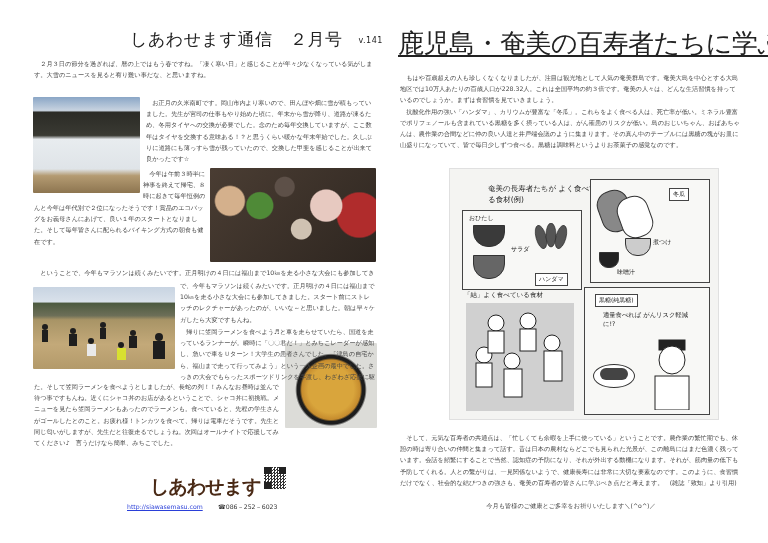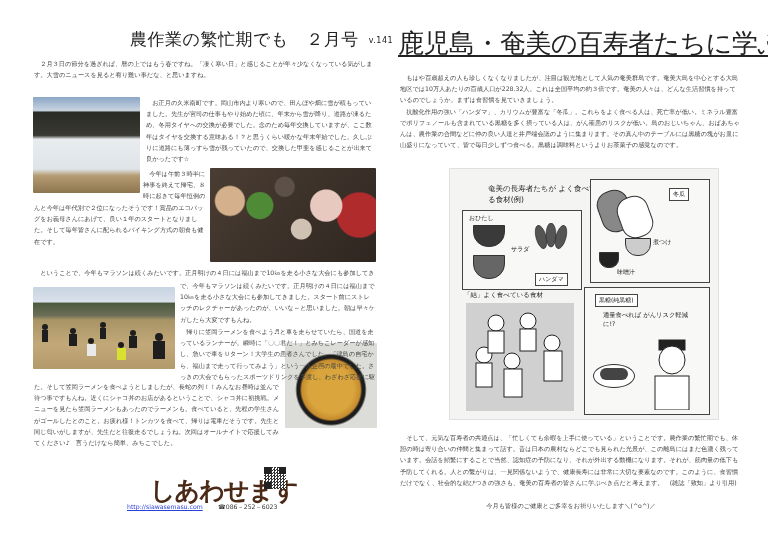--- a/index.html
+++ b/index.html
@@ -1,53 +1,53 @@
 <!DOCTYPE html>
 <html><head>
 <meta charset="utf-8">
 <style>
   html, body { margin:0; padding:0; }
   body { width:768px; height:543px; background:#ffffff; position:relative; overflow:hidden;
          font-family:"DejaVu Sans", sans-serif; color:#333; }
   .abs { position:absolute; }
   .title-left { left:130px; top:28px; font-size:17px; color:#222; letter-spacing:0.5px; white-space:nowrap; }
-  .title-left .issue { font-size:8px; margin-left:10px; vertical-align:middle; }
+  .title-left .issue { font-size:8px; margin-left:16px; vertical-align:middle; }
   .title-right { left:398px; top:26px; font-size:26px; color:#222; text-decoration:underline; text-underline-offset:3px; white-space:nowrap; letter-spacing:-0.5px; }
   .txt { font-size:6.2px; line-height:11.2px; color:#444; }
   .p { margin:0; text-indent:1em; }
   .photo { border-radius:1px; overflow:hidden; }
   .snow { background:linear-gradient(180deg,#8aa6c6 0%,#c8d3e0 14%,#2b2b26 16%,#3a3a33 40%,#e8ecef 44%,#dfe4e8 75%,#b49b72 82%,#8d7550 100%); }
   .food { background:radial-gradient(circle at 30% 40%,#4f8a37 0 10%,transparent 11%),
                        radial-gradient(circle at 55% 65%,#cfc2b2 0 9%,transparent 10%),
                        radial-gradient(circle at 70% 40%,#e7c9c0 0 12%,transparent 13%),
                        radial-gradient(circle at 90% 50%,#b02c2c 0 14%,transparent 15%),
                        radial-gradient(circle at 12% 35%,#d4b08c 0 9%,transparent 10%),
                        radial-gradient(circle at 45% 20%,#5d5048 0 8%,transparent 9%),
                        linear-gradient(135deg,#4a3d33,#2e2620); }
   .marathon { background:linear-gradient(180deg,#c8d4e2 0%,#d9e1ea 18%,#4d5a40 20%,#6d6f58 35%,#a89466 40%,#c3a979 70%,#b39a6a 100%); }
   .katsudon { background:radial-gradient(ellipse at 50% 55%,#d9a53c 0 35%,#c68c2e 45%,#1d1d1d 48%,#1d1d1d 52%,#dcdcd8 55%); }
   .figures { position:absolute; inset:0; }
   .illus { left:449px; top:168px; width:268px; height:250px; background:#f4f4f2; border:1px solid #e0e0e0; }
   .box { position:absolute; border:1.3px solid #444; background:#f8f8f6; }
   .label-box { position:absolute; border:1px solid #444; font-size:6px; padding:1px 3px; background:#fff; color:#222; }
   .hand { font-size:7.5px; color:#222; position:absolute; white-space:nowrap; }
-  .logo { left:150px; top:474px; font-size:25px; font-weight:bold; color:#4a2a16; letter-spacing:-1px; font-family:"DejaVu Serif", serif; }
+  .logo { left:150px; top:474px; font-size:19px; font-weight:bold; color:#4a2a16; letter-spacing:-1px; font-family:"DejaVu Serif", serif; }
   .qr2 { left:264px; top:467px; width:22px; height:22px; background:
         linear-gradient(#222,#222) 0 0/7px 7px no-repeat,
         linear-gradient(#222,#222) 15px 0/7px 7px no-repeat,
         linear-gradient(#222,#222) 0 15px/7px 7px no-repeat,
         repeating-conic-gradient(#333 0 25%,#fff 0 50%) 0 0/3px 3px; }
   .link { left:127px; top:503px; font-size:6.2px; color:#2a3fd8; text-decoration:underline; }
   .phone { left:218px; top:503px; font-size:6.2px; color:#333; }
 </style>
 </head>
 <body>
 
 <div class="abs title-left">
-  <span>農作業の繁忙期でも　２月号</span><span class="issue">v.141</span>
+  <span>しあわせます通信　２月号</span><span class="issue">v.141</span>
 </div>
 
 <div class="abs txt" style="left:34px;top:58px;width:340px;">
   <p class="p">２月３日の節分を過ぎれば、暦の上ではもう春ですね。「凄く寒い日」と感じることが年々少なくなっている気がします。大雪のニュースを見ると有り難い事だな、と思いますね。</p>
 </div>
 
 <div class="abs photo snow" style="left:33px;top:97px;width:107px;height:96px;"></div>
 
 <div class="abs txt" style="left:146px;top:97px;width:230px;height:68px;overflow:hidden;">
   <p class="p">お正月の久米南町です。岡山市内より寒いので、田んぼや畑に雪が積もっていました。先生が宮司の仕事もやり始めた頃に、年末から雪が降り、道路が凍るため、冬用タイヤへの交換が必要でした。念のため毎年交換していますが、ここ数年はタイヤを交換する意味ある！？と思うくらい暖かな年末年始でした。久しぶりに道路にも薄っすら雪が残っていたので、交換した甲斐を感じることが出来て良かったです☆</p>

